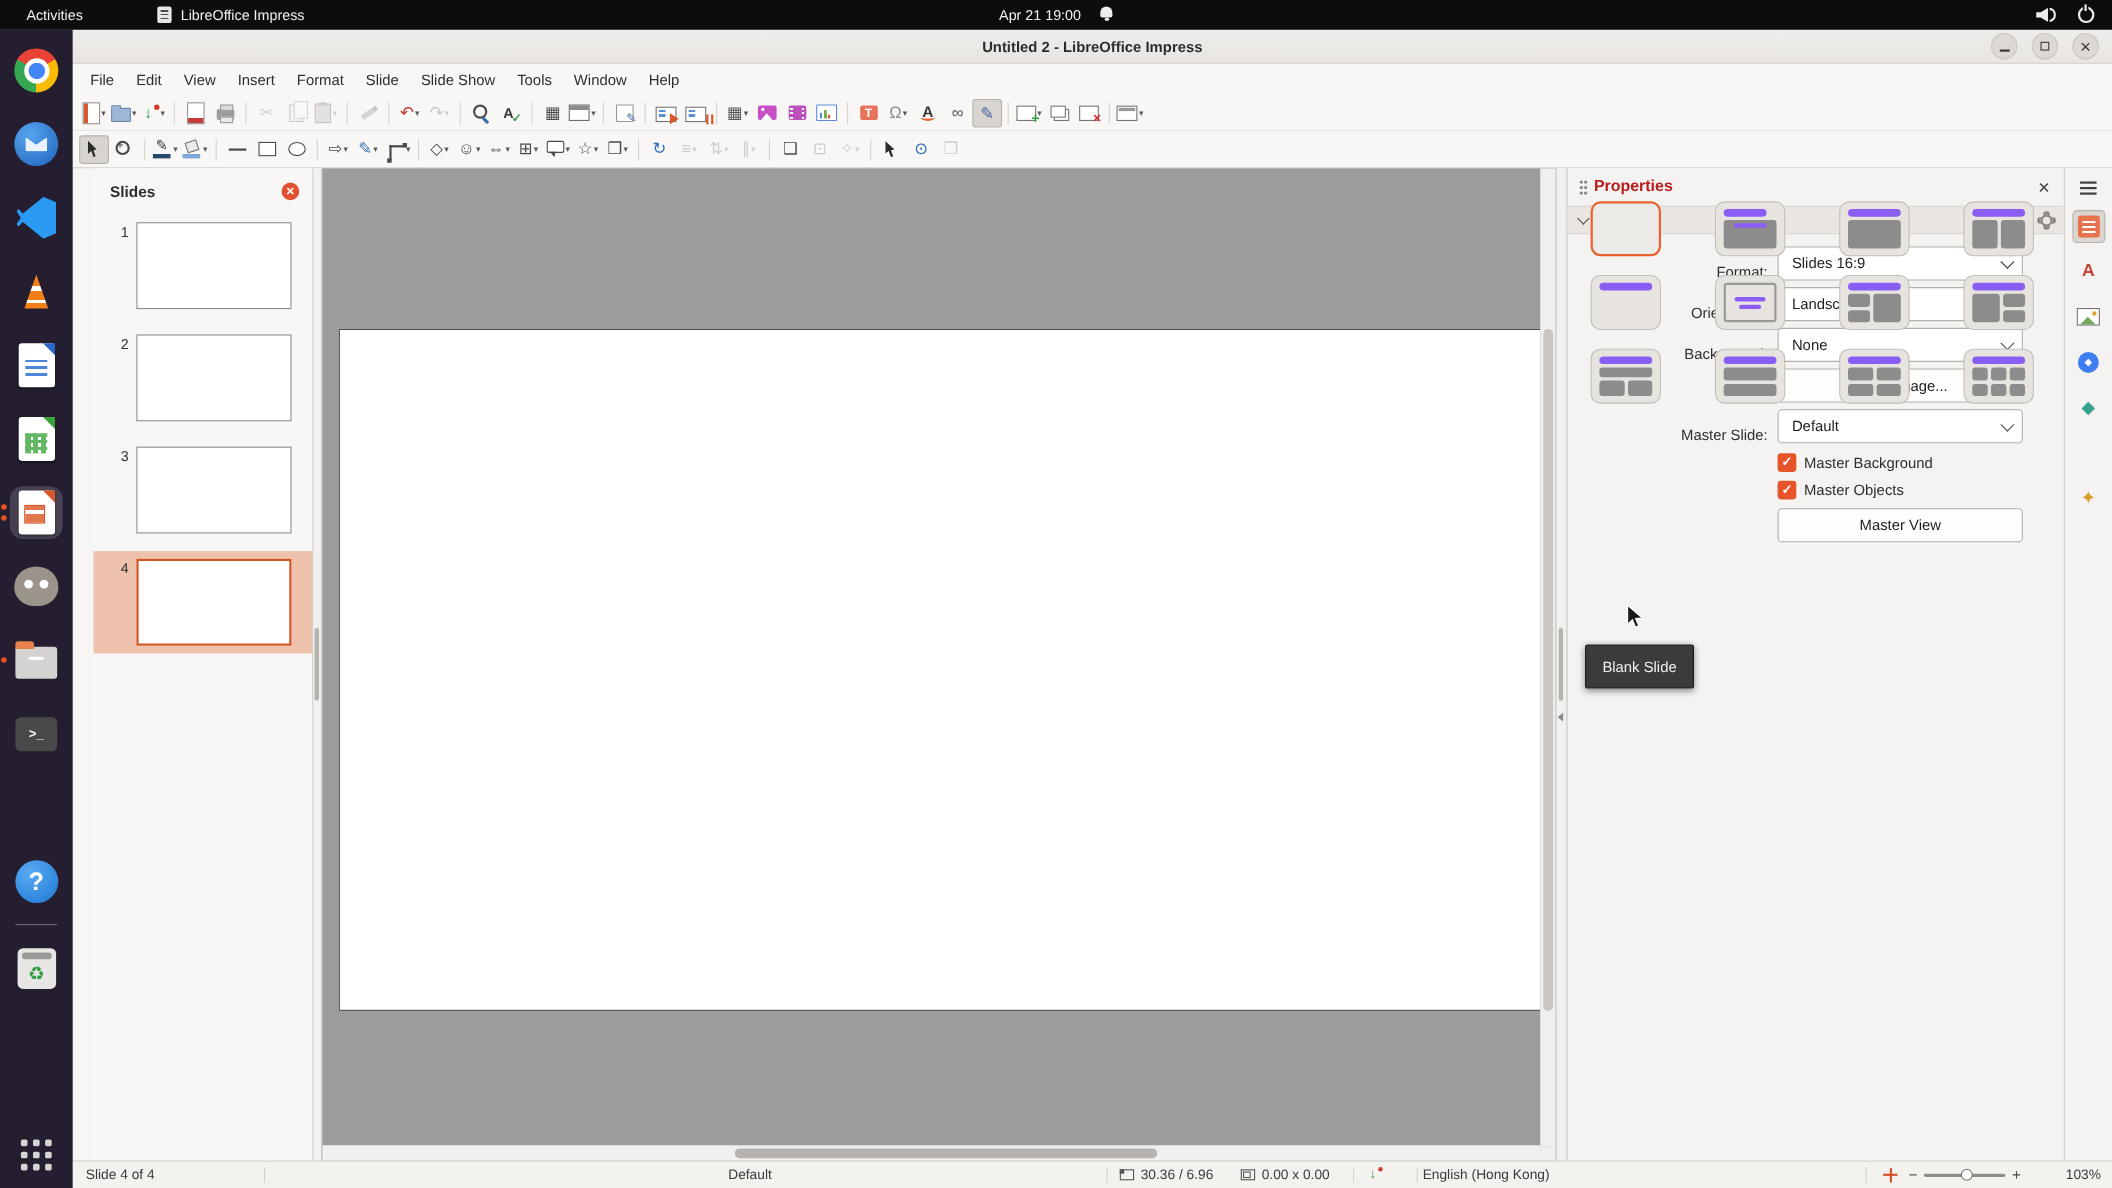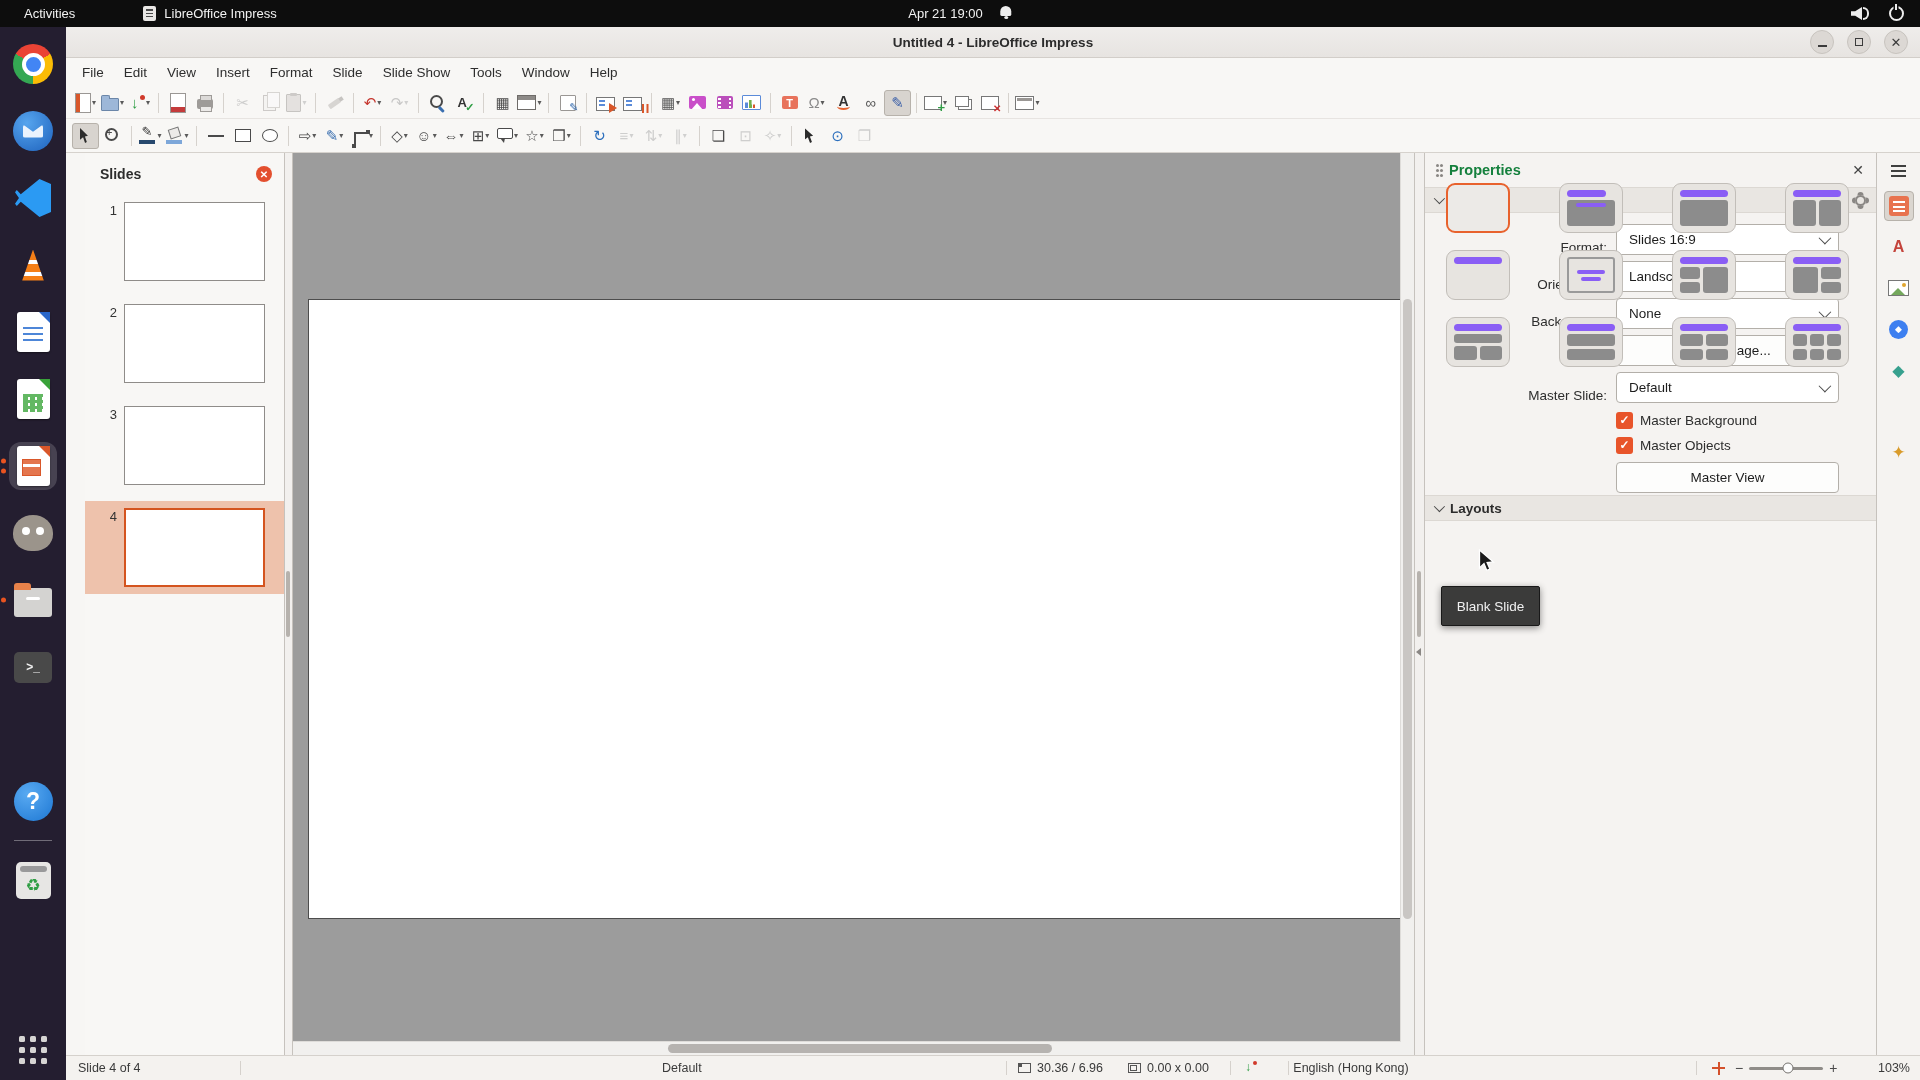--- a/index.html
+++ b/index.html
@@ -212,21 +212,21 @@
   #scorner{position:absolute;right:0;bottom:0;width:13px;height:13px;background:#f1f0ee;}
   #splitR{width:9px;flex:none;background:#f2f0ee;border-left:1px solid #c6c2bd;position:relative;}
   #splitR .spl-handle{position:absolute;left:2px;top:50%;transform:translateY(-50%);width:4px;height:66px;background:#b6b2ad;border-radius:2px;}
   #splitR .spl-arrow{position:absolute;left:1px;top:calc(50% + 44px);width:0;height:0;
       border-top:4px solid transparent;border-bottom:4px solid transparent;border-right:5px solid #8a8784;}
   
   #props{width:452px;flex:none;background:#f5f3f1;border-left:1px solid #c6c2bd;position:relative;box-sizing:border-box;}
   .props-header{height:34px;display:flex;align-items:center;padding:0 12px 0 11px;}
   .grip{width:3px;height:3px;border-radius:50%;background:#8a8784;margin-right:10px;
       box-shadow:0 5px 0 #8a8784,0 10px 0 #8a8784,4px 0 0 #8a8784,4px 5px 0 #8a8784,4px 10px 0 #8a8784;margin-top:-9px;}
-  .props-title{font-size:14.5px;font-weight:bold;color:#15803d;}
+  .props-title{font-size:14.5px;font-weight:bold;color:#b91c1c;}
   .props-close{margin-left:auto;font-size:14px;color:#444;}
   .section-h{height:24px;background:#e9e6e2;border-top:1px solid #dcd8d3;border-bottom:1px solid #dcd8d3;
       display:flex;align-items:center;padding:0 10px 0 9px;}
   .sect-chev{width:7px;height:7px;border-right:1.8px solid #4a4a4a;border-bottom:1.8px sol id #4a4a4a;
       border-bottom:1.8px solid #4a4a4a;transform:rotate(45deg) translateY(-2px);margin-right:8px;flex:none;}
   .sect-label{font-size:13.5px;font-weight:bold;color:#2c2c2c;}
   .gear{margin-left:auto;width:7px;height:7px;border-radius:50%;border:2px solid #8a8784;
       box-shadow:0 -5.5px 0 -2.5px #8a8784,0 5.5px 0 -2.5px #8a8784,-5.5px 0 0 -2.5px #8a8784,5.5px 0 0 -2.5px #8a8784;}
   .pform{padding:11px 0 0 0;}
   .frow{display:flex;align-items:flex-end;margin-bottom:6px;height:31px;}
@@ -385,21 +385,21 @@
       <i></i>
       <i></i>
       <i></i>
       <i></i>
     </div>
   </div>
 
 <div id="window">
 
   <div id="titlebar">
-    <span class="wtitle">Untitled 4 - LibreOffice Impress</span>
+    <span class="wtitle">Untitled 2 - LibreOffice Impress</span>
     <span class="winbtns">
       <span class="winbtn">
           <span class="wb-min"></span>
         </span>
       <span class="winbtn">
           <span class="wb-max"></span>
         </span>
       <span class="winbtn">
           <span class="wb-close">✕</span>
         </span>
@@ -740,26 +740,20 @@
           </div>
           <div class="cbrow">
             <span class="cb">✓</span>
             <span class="cblabel">Master Objects</span>
           </div>
           <div class="mview">
             <span class="fbtn">Master View</span>
           </div>
         </div>
 
-      <div class="layouts-wrap">
-        <div class="section-h">
-          <span class="sect-chev"></span>
-          <span class="sect-label">Layouts</span>
-        </div>
-      </div>
       <div id="layout-grid">
           <div class="lcell selected"></div>
           <div class="lcell">
             <div class="lt" style="width: 82%;"></div>
             <div class="lgc">
               <div class="lt sm"></div>
             </div>
           </div>
           <div class="lcell">
             <div class="lt"></div>

